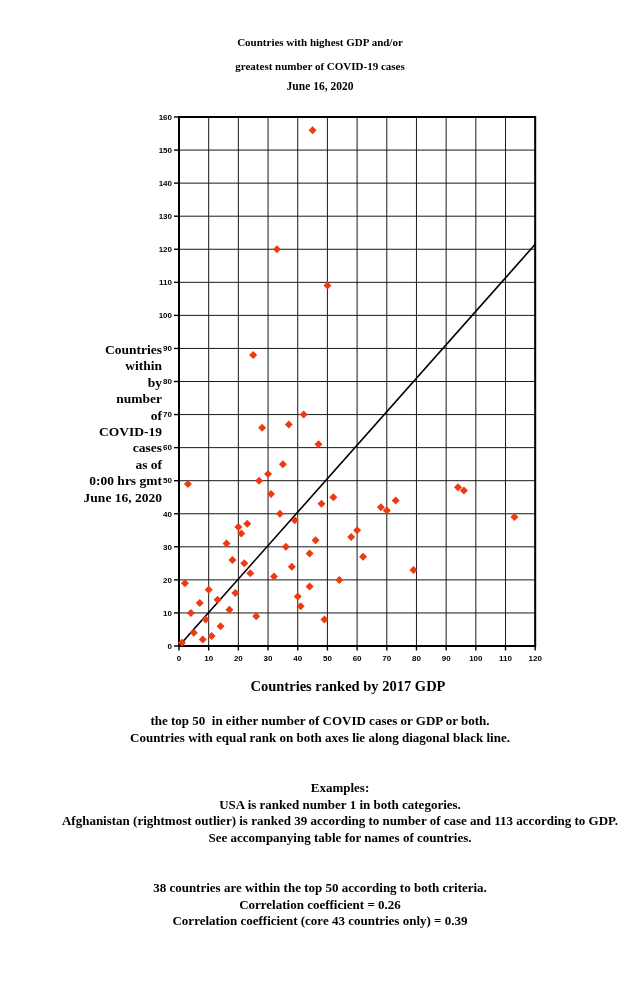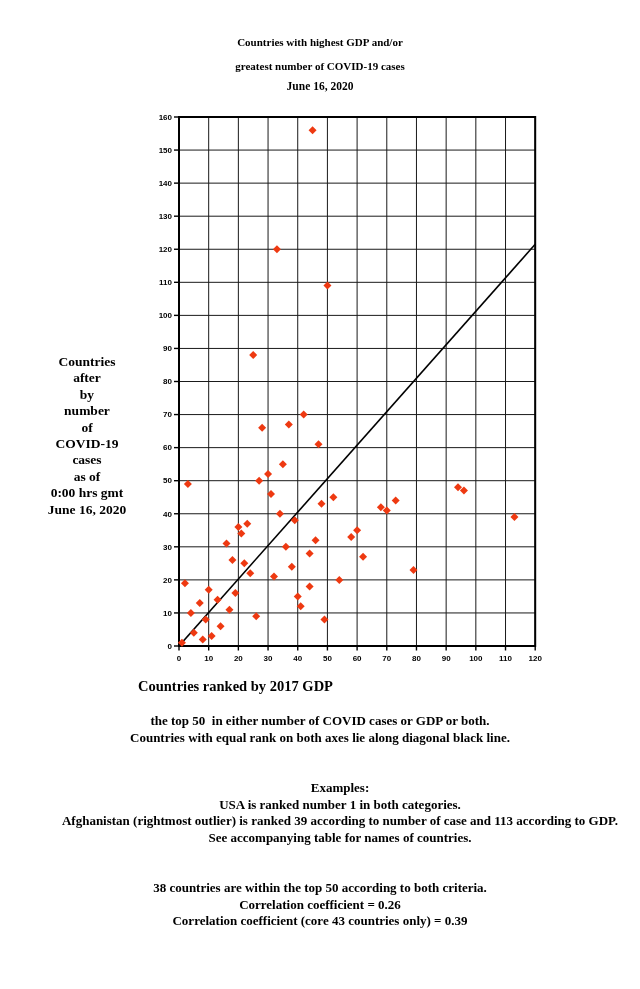--- a/index.html
+++ b/index.html
@@ -4,27 +4,27 @@
 <style>
   html,body{margin:0;padding:0;background:#fff;}
   .page{
     position:relative;width:640px;height:989px;background:#ffffff;overflow:hidden;
     font-family:"Liberation Serif","DejaVu Serif",serif;font-weight:bold;color:#000;
   }
   .title{position:absolute;top:30px;left:0;width:640px;text-align:center;}
   .title .t1{font-size:11px;line-height:24px;}
   .title .t2{font-size:11.5px;line-height:16px;}
   .ylabel{
-    position:absolute;left:12px;top:354px;width:150px;text-align:center;
+    position:absolute;left:12px;top:342px;width:150px;text-align:right;
     font-size:13.5px;line-height:16.4px;
   }
   #plot{position:absolute;left:130px;top:100px;}
   .ticklabel{font:700 8px "Liberation Sans","DejaVu Sans",sans-serif;fill:#000;}
   .xlabel{
-    position:absolute;left:138px;top:678px;width:420px;text-align:left;
+    position:absolute;left:138px;top:678px;width:420px;text-align:center;
     font-size:14.5px;
     font-family:Liberation Serif, serif;
   }
   .notes{position:absolute;left:0;width:640px;text-align:center;font-size:13px;}
   .notes div{line-height:16.6px;white-space:pre-wrap;}
   .n1{top:713px;}
   .n2{top:780px;padding-left:20px;}
   .n3{top:880px;}
 </style>
 </head>
@@ -33,21 +33,21 @@
 <div class="page">
 
   <div class="title">
     <div class="t1">Countries with highest GDP and/or</div>
     <div class="t1">greatest number of COVID-19 cases</div>
     <div class="t2">June 16, 2020</div>
   </div>
 
   <div class="ylabel">
       <div>Countries</div>
-      <div>after</div>
+      <div>within</div>
       <div>by</div>
       <div>number</div>
       <div>of</div>
       <div>COVID-19</div>
       <div>cases</div>
       <div>as of</div>
       <div>0:00 hrs gmt</div>
       <div>June 16, 2020</div>
     </div>
 

